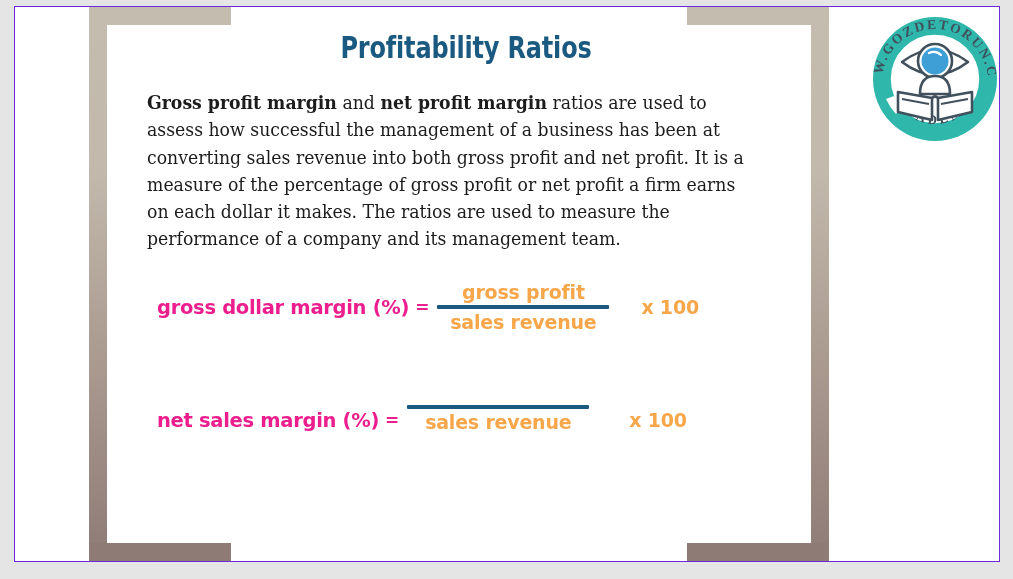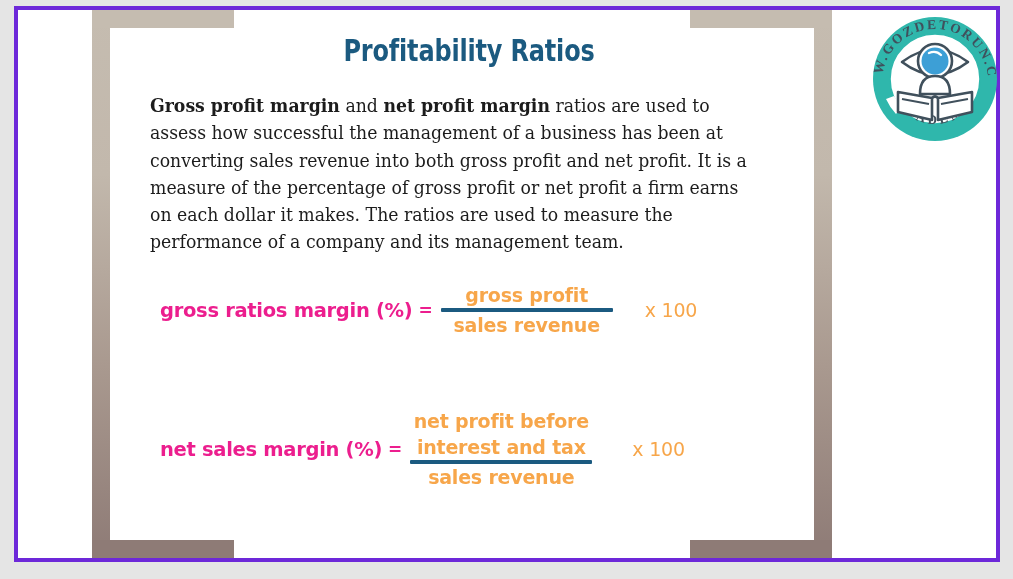--- a/index.html
+++ b/index.html
@@ -15,21 +15,21 @@
   }
 
   
   #slide-canvas {
     position: absolute;
     left: 14px;
     top: 6px;
     width: 986px;
     height: 556px;
     background: #ffffff;
-    border: 4px solid #6d28d9;
+    border: 1px solid #6d28d9;
     box-sizing: border-box;
     overflow: hidden;
   }
 
   
   .frame-bar-vertical {
     position: absolute;
     width: 18px;
     top: 0;
     bottom: 0;
@@ -137,21 +137,21 @@
     height: 4px;
     background: #1b5a80;
     border-radius: 1px;
   }
   #fraction-bar-gross { width: 172px; }
   #fraction-bar-net   { width: 182px; }
 
   .formula-multiplier {
     font-family: "DejaVu Sans", sans-serif;
     font-size: 19px;
-    font-weight: normal;
+    font-weight: bold;
     color: #f7a64a;
     letter-spacing: -0.2px;
     white-space: nowrap;
   }
   #multiplier-gross { margin-left: 32px; }
   #multiplier-net   { margin-left: 40px; }
 
   
   #academy-logo {
     position: absolute;
@@ -171,36 +171,34 @@
   <div class="frame-arm" id="frame-arm-top-left"></div>
   <div class="frame-arm" id="frame-arm-top-right"></div>
   <div class="frame-arm" id="frame-arm-bottom-left"></div>
   <div class="frame-arm" id="frame-arm-bottom-right"></div>
 
   <div id="slide-title">Profitability Ratios</div>
 
   <div id="body-paragraph"><b>Gross profit margin</b><span> and </span><b>net profit margin</b><span> ratios are used to assess how successful the management of a business has been at converting sales revenue into both gross profit and net profit. It is a measure of the percentage of gross profit or net profit a firm earns on each dollar it makes. The ratios are used to measure the performance of a company and its management team.</span></div>
 
   <div class="formula-row" id="formula-gross">
-    <span class="formula-label">gross ratios margin (%)</span>
+    <span class="formula-label">gross dollar margin (%)</span>
     <span class="formula-equals">=</span>
     <span class="fraction">
       <span class="fraction-numerator">gross profit</span>
       <span class="fraction-bar" id="fraction-bar-gross"></span>
       <span class="fraction-denominator">sales revenue</span>
     </span>
     <span class="formula-multiplier" id="multiplier-gross">x 100</span>
   </div>
 
   <div class="formula-row" id="formula-net">
     <span class="formula-label">net sales margin (%)</span>
     <span class="formula-equals">=</span>
     <span class="fraction">
-      <span class="fraction-numerator">net profit before
-interest and tax</span>
       <span class="fraction-bar" id="fraction-bar-net"></span>
       <span class="fraction-denominator">sales revenue</span>
     </span>
     <span class="formula-multiplier" id="multiplier-net">x 100</span>
   </div>
 
 </div>
 
 <div id="academy-logo">
   <svg viewBox="0 0 146 146" width="146" height="146">

